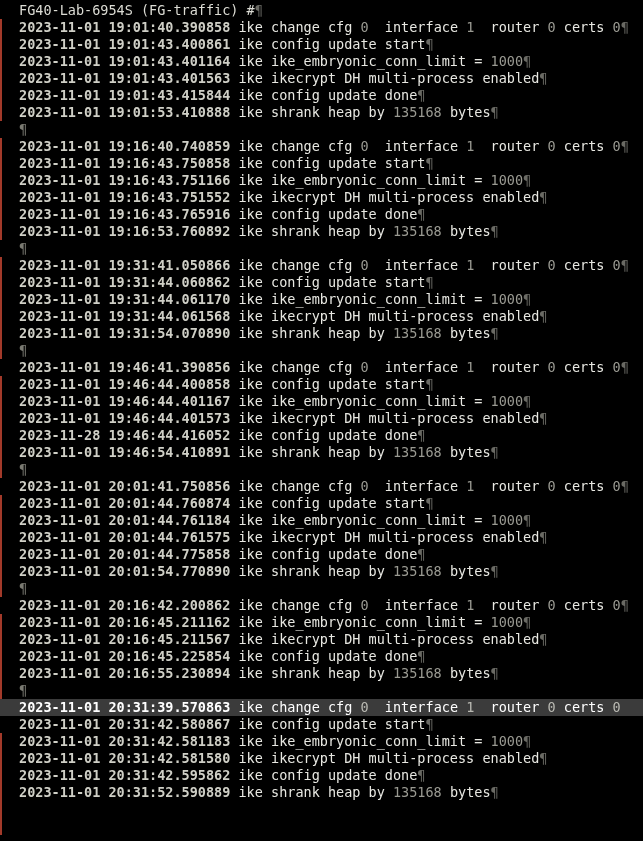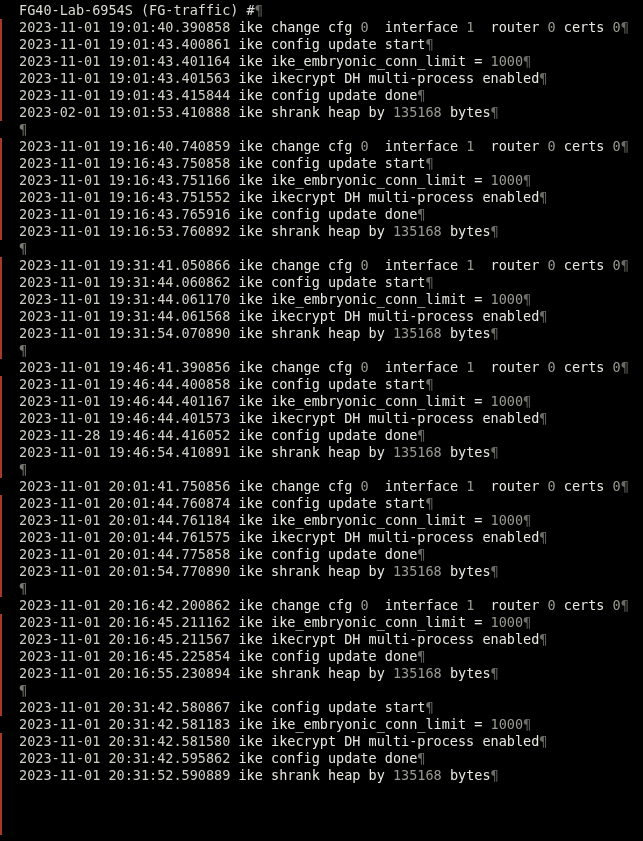--- a/index.html
+++ b/index.html
@@ -53,21 +53,21 @@
     line-height: 17px;
     font-size: 13.5px;
     letter-spacing: 0px;
     white-space: pre;
     padding-left: 19px;
     color: #c8c8c0;
     box-sizing: border-box;
   }
 
   
-  .ts      { color: #cfcfc6; }
+  .ts      { color: #cfcfc6; font-weight: bold; }
   .word    { color: #e8e8e2; }
   .num     { color: #9a9a92; }
   .prompt  { color: #dcdcd4; }
   .pilcrow { color: #6a6a64; }
 
   .line.selected {
     background: #3b3b3b;
   }
   .line.selected .ts,
   .line.selected .word,
@@ -110,21 +110,21 @@
     <span class="inner">FG40-Lab-6954S (FG-traffic) #¶</span>
   </div>
 
   <div class="lines" id="lines">
       <div class="line"><span class="prompt">FG40-Lab-6954S (FG-traffic) #</span><span class="pilcrow">¶</span></div>
       <div class="line"><span class="ts">2023-11-01 19:01:40.390858</span> <span class="word">ike</span> <span class="word">change</span> <span class="word">cfg</span> <span class="num">0</span>  <span class="word">interface</span> <span class="num">1</span>  <span class="word">router</span> <span class="num">0</span> <span class="word">certs</span> <span class="num">0</span><span class="pilcrow">¶</span></div>
       <div class="line"><span class="ts">2023-11-01 19:01:43.400861</span> <span class="word">ike</span> <span class="word">config</span> <span class="word">update</span> <span class="word">start</span><span class="pilcrow">¶</span></div>
       <div class="line"><span class="ts">2023-11-01 19:01:43.401164</span> <span class="word">ike</span> <span class="word">ike_embryonic_conn_limit</span> <span class="word">=</span> <span class="num">1000</span><span class="pilcrow">¶</span></div>
       <div class="line"><span class="ts">2023-11-01 19:01:43.401563</span> <span class="word">ike</span> <span class="word">ikecrypt</span> <span class="word">DH</span> <span class="word">multi-process</span> <span class="word">enabled</span><span class="pilcrow">¶</span></div>
       <div class="line"><span class="ts">2023-11-01 19:01:43.415844</span> <span class="word">ike</span> <span class="word">config</span> <span class="word">update</span> <span class="word">done</span><span class="pilcrow">¶</span></div>
-      <div class="line"><span class="ts">2023-02-01 19:01:53.410888</span> <span class="word">ike</span> <span class="word">shrank</span> <span class="word">heap</span> <span class="word">by</span> <span class="num">135168</span> <span class="word">bytes</span><span class="pilcrow">¶</span></div>
+      <div class="line"><span class="ts">2023-11-01 19:01:53.410888</span> <span class="word">ike</span> <span class="word">shrank</span> <span class="word">heap</span> <span class="word">by</span> <span class="num">135168</span> <span class="word">bytes</span><span class="pilcrow">¶</span></div>
       <div class="line blank"><span class="pilcrow">¶</span></div>
       <div class="line"><span class="ts">2023-11-01 19:16:40.740859</span> <span class="word">ike</span> <span class="word">change</span> <span class="word">cfg</span> <span class="num">0</span>  <span class="word">interface</span> <span class="num">1</span>  <span class="word">router</span> <span class="num">0</span> <span class="word">certs</span> <span class="num">0</span><span class="pilcrow">¶</span></div>
       <div class="line"><span class="ts">2023-11-01 19:16:43.750858</span> <span class="word">ike</span> <span class="word">config</span> <span class="word">update</span> <span class="word">start</span><span class="pilcrow">¶</span></div>
       <div class="line"><span class="ts">2023-11-01 19:16:43.751166</span> <span class="word">ike</span> <span class="word">ike_embryonic_conn_limit</span> <span class="word">=</span> <span class="num">1000</span><span class="pilcrow">¶</span></div>
       <div class="line"><span class="ts">2023-11-01 19:16:43.751552</span> <span class="word">ike</span> <span class="word">ikecrypt</span> <span class="word">DH</span> <span class="word">multi-process</span> <span class="word">enabled</span><span class="pilcrow">¶</span></div>
       <div class="line"><span class="ts">2023-11-01 19:16:43.765916</span> <span class="word">ike</span> <span class="word">config</span> <span class="word">update</span> <span class="word">done</span><span class="pilcrow">¶</span></div>
       <div class="line"><span class="ts">2023-11-01 19:16:53.760892</span> <span class="word">ike</span> <span class="word">shrank</span> <span class="word">heap</span> <span class="word">by</span> <span class="num">135168</span> <span class="word">bytes</span><span class="pilcrow">¶</span></div>
       <div class="line blank"><span class="pilcrow">¶</span></div>
       <div class="line"><span class="ts">2023-11-01 19:31:41.050866</span> <span class="word">ike</span> <span class="word">change</span> <span class="word">cfg</span> <span class="num">0</span>  <span class="word">interface</span> <span class="num">1</span>  <span class="word">router</span> <span class="num">0</span> <span class="word">certs</span> <span class="num">0</span><span class="pilcrow">¶</span></div>
       <div class="line"><span class="ts">2023-11-01 19:31:44.060862</span> <span class="word">ike</span> <span class="word">config</span> <span class="word">update</span> <span class="word">start</span><span class="pilcrow">¶</span></div>
@@ -145,19 +145,20 @@
       <div class="line"><span class="ts">2023-11-01 20:01:44.761575</span> <span class="word">ike</span> <span class="word">ikecrypt</span> <span class="word">DH</span> <span class="word">multi-process</span> <span class="word">enabled</span><span class="pilcrow">¶</span></div>
       <div class="line"><span class="ts">2023-11-01 20:01:44.775858</span> <span class="word">ike</span> <span class="word">config</span> <span class="word">update</span> <span class="word">done</span><span class="pilcrow">¶</span></div>
       <div class="line"><span class="ts">2023-11-01 20:01:54.770890</span> <span class="word">ike</span> <span class="word">shrank</span> <span class="word">heap</span> <span class="word">by</span> <span class="num">135168</span> <span class="word">bytes</span><span class="pilcrow">¶</span></div>
       <div class="line blank"><span class="pilcrow">¶</span></div>
       <div class="line"><span class="ts">2023-11-01 20:16:42.200862</span> <span class="word">ike</span> <span class="word">change</span> <span class="word">cfg</span> <span class="num">0</span>  <span class="word">interface</span> <span class="num">1</span>  <span class="word">router</span> <span class="num">0</span> <span class="word">certs</span> <span class="num">0</span><span class="pilcrow">¶</span></div>
       <div class="line"><span class="ts">2023-11-01 20:16:45.211162</span> <span class="word">ike</span> <span class="word">ike_embryonic_conn_limit</span> <span class="word">=</span> <span class="num">1000</span><span class="pilcrow">¶</span></div>
       <div class="line"><span class="ts">2023-11-01 20:16:45.211567</span> <span class="word">ike</span> <span class="word">ikecrypt</span> <span class="word">DH</span> <span class="word">multi-process</span> <span class="word">enabled</span><span class="pilcrow">¶</span></div>
       <div class="line"><span class="ts">2023-11-01 20:16:45.225854</span> <span class="word">ike</span> <span class="word">config</span> <span class="word">update</span> <span class="word">done</span><span class="pilcrow">¶</span></div>
       <div class="line"><span class="ts">2023-11-01 20:16:55.230894</span> <span class="word">ike</span> <span class="word">shrank</span> <span class="word">heap</span> <span class="word">by</span> <span class="num">135168</span> <span class="word">bytes</span><span class="pilcrow">¶</span></div>
       <div class="line blank"><span class="pilcrow">¶</span></div>
+      <div class="line selected"><span class="ts">2023-11-01 20:31:39.570863</span> <span class="word">ike</span> <span class="word">change</span> <span class="word">cfg</span> <span class="num">0</span>  <span class="word">interface</span> <span class="num">1</span>  <span class="word">router</span> <span class="num">0</span> <span class="word">certs</span> <span class="num">0</span></div>
       <div class="line"><span class="ts">2023-11-01 20:31:42.580867</span> <span class="word">ike</span> <span class="word">config</span> <span class="word">update</span> <span class="word">start</span><span class="pilcrow">¶</span></div>
       <div class="line"><span class="ts">2023-11-01 20:31:42.581183</span> <span class="word">ike</span> <span class="word">ike_embryonic_conn_limit</span> <span class="word">=</span> <span class="num">1000</span><span class="pilcrow">¶</span></div>
       <div class="line"><span class="ts">2023-11-01 20:31:42.581580</span> <span class="word">ike</span> <span class="word">ikecrypt</span> <span class="word">DH</span> <span class="word">multi-process</span> <span class="word">enabled</span><span class="pilcrow">¶</span></div>
       <div class="line"><span class="ts">2023-11-01 20:31:42.595862</span> <span class="word">ike</span> <span class="word">config</span> <span class="word">update</span> <span class="word">done</span><span class="pilcrow">¶</span></div>
       <div class="line"><span class="ts">2023-11-01 20:31:52.590889</span> <span class="word">ike</span> <span class="word">shrank</span> <span class="word">heap</span> <span class="word">by</span> <span class="num">135168</span> <span class="word">bytes</span><span class="pilcrow">¶</span></div>
     </div>
 </div>
 
 </body></html>

